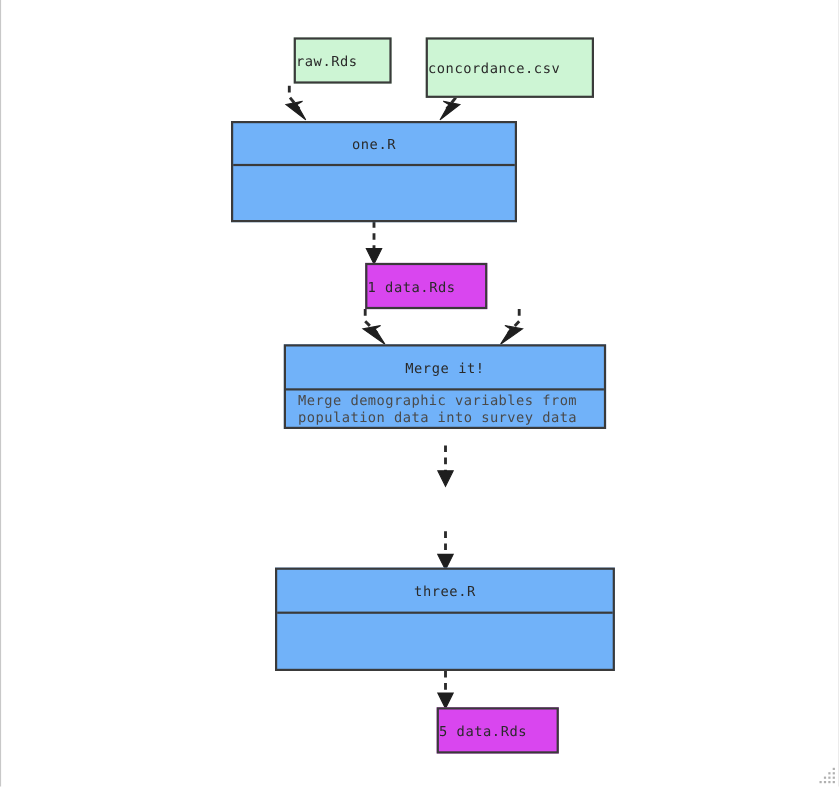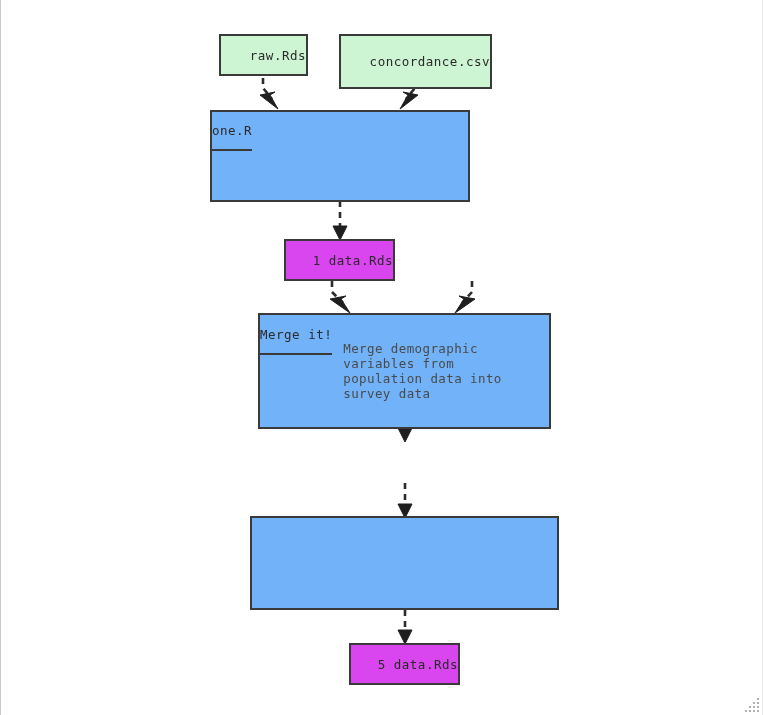--- a/index.html
+++ b/index.html
@@ -31,43 +31,44 @@
     width: 763px;
     height: 715px;
   }
   
   .node {
     position: absolute;
     box-sizing: border-box;
     border: 2.5px solid #3a3a3a;
     display: flex;
     align-items: center;
-    justify-content: flex-end;
+    justify-content: flex-start;
     z-index: 5;
+    margin-left: 48px;
   }
   .node .node-label {
     font-size: 12.5px;
     letter-spacing: 0.5px;
     color: #2a2a2a;
     text-align: center;
     line-height: 1.2;
     white-space: nowrap;
   }
   .node.data-green { background: #cdf5d4; }
   .node.data-pink  { background: #d946ef; }
 
   
   .proc {
     position: absolute;
     box-sizing: border-box;
     border: 2.5px solid #3a3a3a;
     background: #71b2f9;
     z-index: 5;
     display: flex;
-    flex-direction: row;
+    flex-direction: column;
   }
   .proc .proc-title {
     box-sizing: border-box;
     border-bottom: 2.5px solid #3a3a3a;
     display: flex;
     align-items: center;
     justify-content: center;
     font-size: 12.5px;
     letter-spacing: 0.5px;
     color: #2a2a2a;
@@ -179,28 +180,29 @@
 
     <div class="proc" style="left:209px; top:110px; width:260px; height:92px;">
       <div class="proc-title" style="height:39px;">one.R</div>
     </div>
 
     <div class="node data-pink" style="left:283px; top:239px; width:111px; height:42px;">
       <span class="node-label">1 data.Rds</span>
     </div>
 
 
-    <div class="proc" style="left:257px; top:313px; width:293px; height:116px;">
+    <div class="proc" style="left:257px; top:313px; width:293px; height:77px;">
       <div class="proc-title" style="height:40px;">Merge it!</div>
       <div class="proc-body">Merge demographic variables from
 population data into survey data</div>
     </div>
 
 
     <div class="proc" style="left:249px; top:516px; width:309px; height:94px;">
+      <div class="proc-title" style="height:40px;">three.R</div>
     </div>
 
     <div class="node data-pink" style="left:348px; top:643px; width:111px; height:42px;">
       <span class="node-label">5 data.Rds</span>
     </div>
 
   </div>
 
   <svg id="resize-grip" viewBox="0 0 20 20" xmlns="http://www.w3.org/2000/svg">
     <g fill="#b0b0b0">

